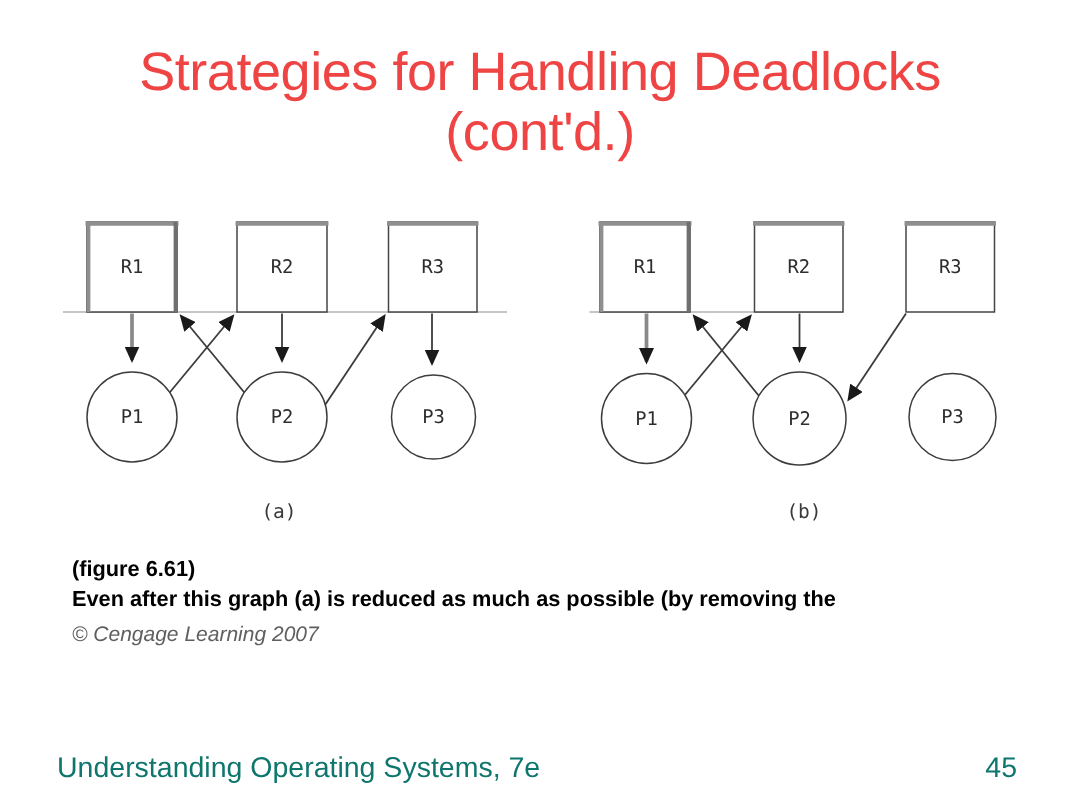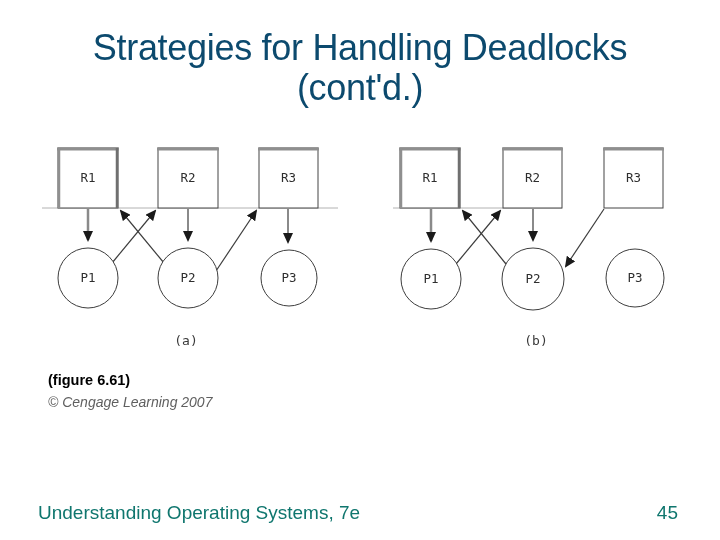--- a/index.html
+++ b/index.html
@@ -10,21 +10,21 @@
     position:relative;
     overflow:hidden;
   }
   .slide { position:absolute; inset:0; }
 
   .title-block {
     position:absolute; top:28px; left:0; width:720px;
     text-align:center;
     font-size:36px; line-height:40px;
     letter-spacing:-0.3px;
-    color:#0c4a6e;
+    color:#ef4444;
   }
 
   #diagram-svg { position:absolute; left:0; top:130px; }
 
   .node-label {
     font-family:"DejaVu Sans Mono", monospace;
     font-size:12.5px;
     fill:#2e2e2e;
   }
   .graph-label {
@@ -116,20 +116,21 @@
         <circle cx="533" cy="149" r="31" fill="#ffffff" stroke="#3d3d3d" stroke-width="1"></circle>
         <text x="533" y="153" text-anchor="middle" class="node-label">P2</text>
         <circle cx="635" cy="148" r="29" fill="#ffffff" stroke="#3d3d3d" stroke-width="1"></circle>
         <text x="635" y="152" text-anchor="middle" class="node-label">P3</text>
         <text x="536" y="215" text-anchor="middle" class="graph-label">(b)</text>
       </g>
     </svg>
 
   <div class="caption">
     <div>(figure 6.61)</div>
+    <div>Even after this graph (a) is reduced as much as possible (by removing the</div>
     <div class="copyright">© Cengage Learning 2007</div>
   </div>
 
   <div class="footer">
     <span>Understanding Operating Systems, 7e</span>
     <span>45</span>
   </div>
 
 </div>
 

